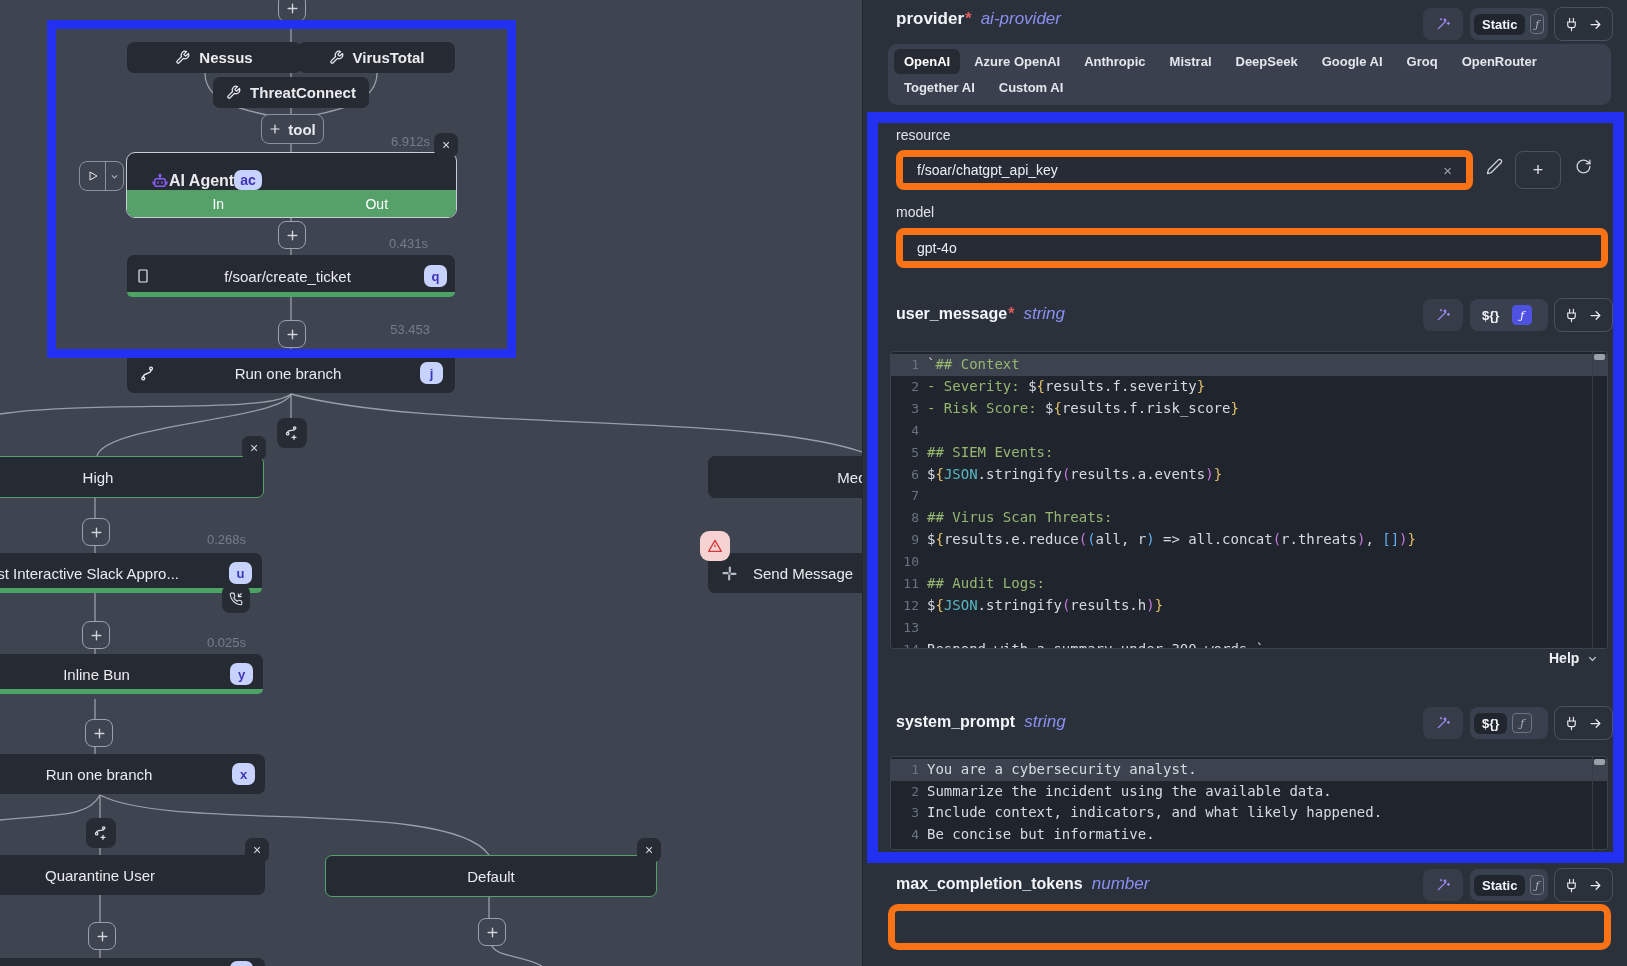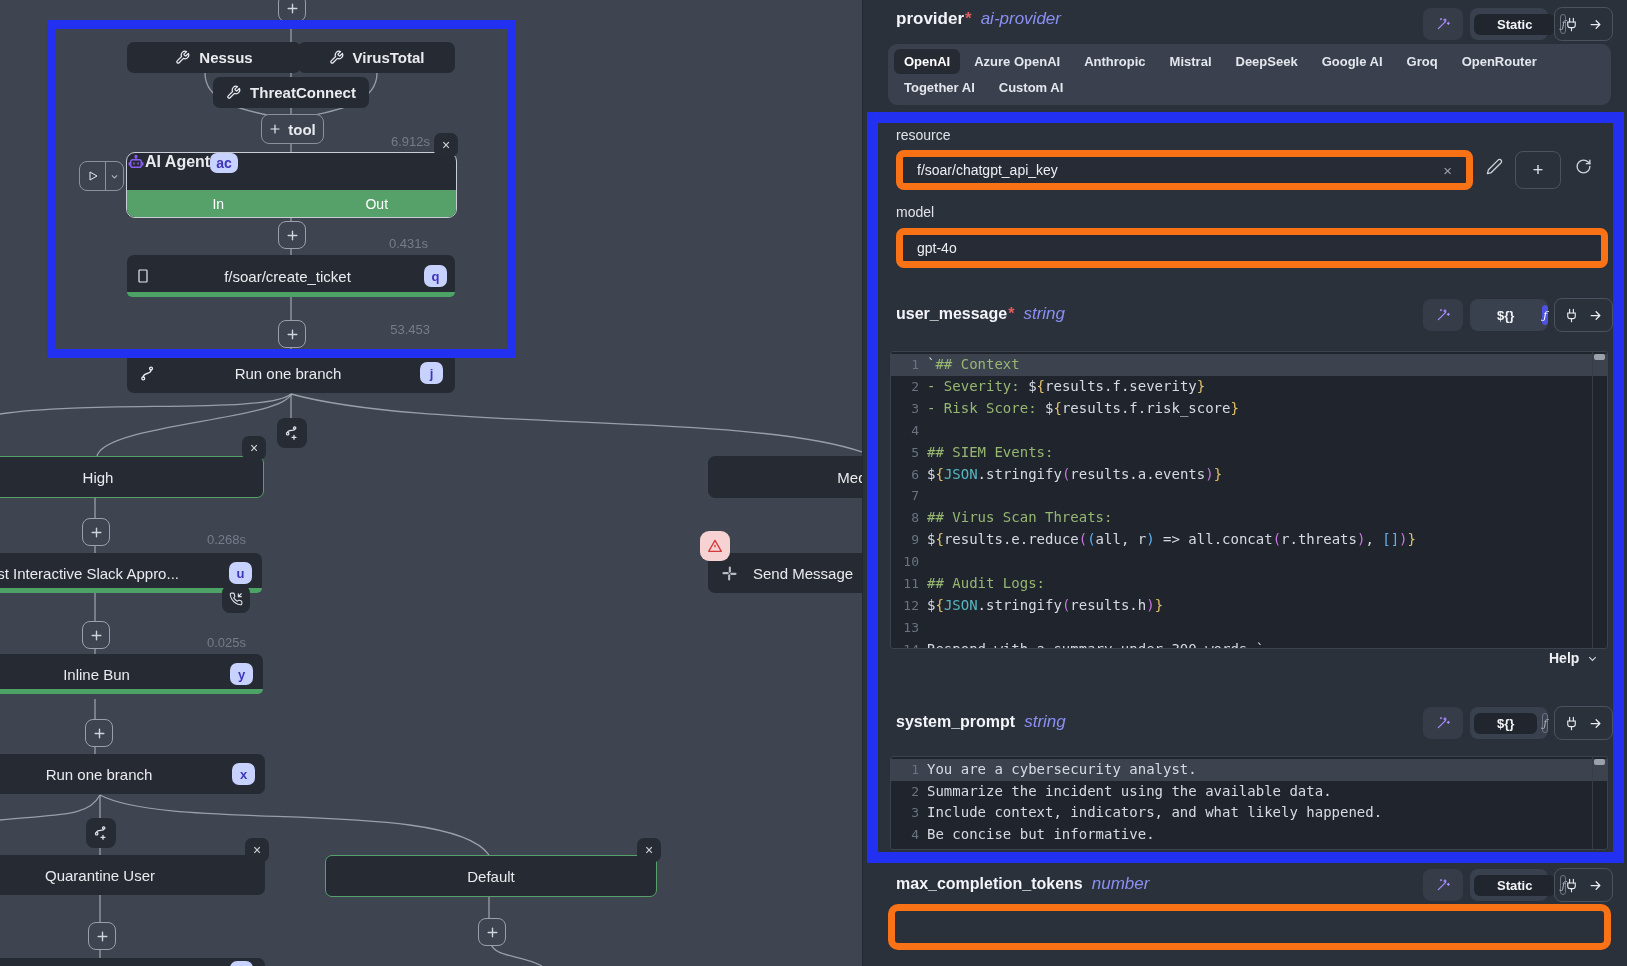--- a/index.html
+++ b/index.html
@@ -23,21 +23,21 @@
   .plusconn{position:absolute;z-index:3;width:26px;height:26px;border:1.4px solid #9aa1ac;border-radius:8px;
         background:#3e4450;display:flex;align-items:center;justify-content:center;}
   .sqbtn{position:absolute;z-index:3;width:24px;height:24px;background:#272b33;border-radius:7px;
         display:flex;align-items:center;justify-content:center;color:#d3d8df;font-size:14px;}
   .iconbtn30{position:absolute;z-index:3;width:30px;height:30px;background:#272b33;border-radius:8px;
         display:flex;align-items:center;justify-content:center;}
   .selrect{position:absolute;z-index:6;border:9px solid #2230f2;pointer-events:none;}
   .toolbadge{position:absolute;z-index:3;border:1.4px solid #8a919c;border-radius:8px;background:#3e4450;
         display:flex;align-items:center;justify-content:center;gap:7px;font-size:15px;font-weight:600;}
   .aiagent{position:absolute;z-index:2;border:1px solid #c9ced6;border-radius:9px;overflow:hidden;background:#262a32;}
-  .aiagent .hd{height:37px;display:flex;align-items:flex-start;padding:0 0;}
+  .aiagent .hd{height:37px;display:flex;align-items:flex-end;padding:0 24px;}
   .aiagent .io{height:27px;background:#55a169;display:flex;font-size:14px;color:#fff;padding-left:12px;}
   .aiagent .io div{flex:1;display:flex;align-items:center;justify-content:center;}
   .playgrp{position:absolute;z-index:2;height:28px;border:1px solid #8b929d;border-radius:8px;display:flex;
         align-items:center;background:rgba(62,68,80,.6);}
   .playgrp .sep{width:1px;height:100%;background:#8b929d;}
   .warnbadge{position:absolute;z-index:4;width:30px;height:30px;background:#f6d2d2;border-radius:9px;
         display:flex;align-items:center;justify-content:center;}
   
   .panel{position:absolute;left:862px;top:0;width:765px;height:966px;background:#2b313b;border-left:1px solid #23272e;}
   .plabel{position:absolute;font-size:16px;font-weight:700;color:#f2f4f7;display:flex;align-items:baseline;gap:9px;}
@@ -45,21 +45,21 @@
   .plabel .typ{font-size:17px;font-style:italic;font-weight:500;color:#8a90f2;}
   .flabel{position:absolute;font-size:14px;font-weight:500;color:#dfe3e9;}
   .tinput{position:absolute;background:#262b35;border:7px solid #f97316;border-radius:8px;display:flex;
         align-items:center;font-size:14px;color:#eceef2;padding:0 14px;}
   .tinput .clr{margin-left:auto;color:#9aa2ae;font-size:15px;cursor:pointer;}
   .hbtns{position:absolute;display:flex;align-items:center;}
   .wandbtn{width:40px;height:32px;background:#363d49;border-radius:8px;display:flex;align-items:center;
         justify-content:center;margin-right:7px;}
   .toggle{width:78px;height:32px;background:#3a414e;border-radius:8px;display:flex;align-items:center;
         padding:0 4px;gap:5px;margin-right:6px;box-sizing:border-box;}
-  .chip{font-size:13px;font-weight:700;color:#f2f4f7;padding:3px 23px;border-radius:6px;}
+  .chip{font-size:13px;font-weight:700;color:#f2f4f7;padding:3px 8px;border-radius:6px;}
   .chip.dark{background:#21262e;}
   .fxicon{width:18px;height:18px;border:1.2px solid #6b7480;border-radius:4px;color:#aab1bc;font-size:11px;
         font-style:italic;display:flex;align-items:center;justify-content:center;font-family:"DejaVu Serif",serif;}
   .fxicon.blue{background:#4f52e0;border-color:#4f52e0;color:#fff;}
   .grpbtn{width:57px;height:32px;border:1px solid #4b525f;border-radius:8px;display:flex;align-items:center;
         justify-content:center;gap:9px;}
   .tabswrap{position:absolute;left:25px;top:44px;width:723px;height:61px;background:#3a404d;border-radius:9px;
         box-sizing:border-box;padding:5px 6px;display:flex;flex-direction:column;justify-content:space-between;}
   .tabrow{display:flex;gap:4px;}
   .tab-chip{font-size:13px;font-weight:700;color:#e3e6ec;padding:5px 10px;border-radius:6px;white-space:nowrap;}

